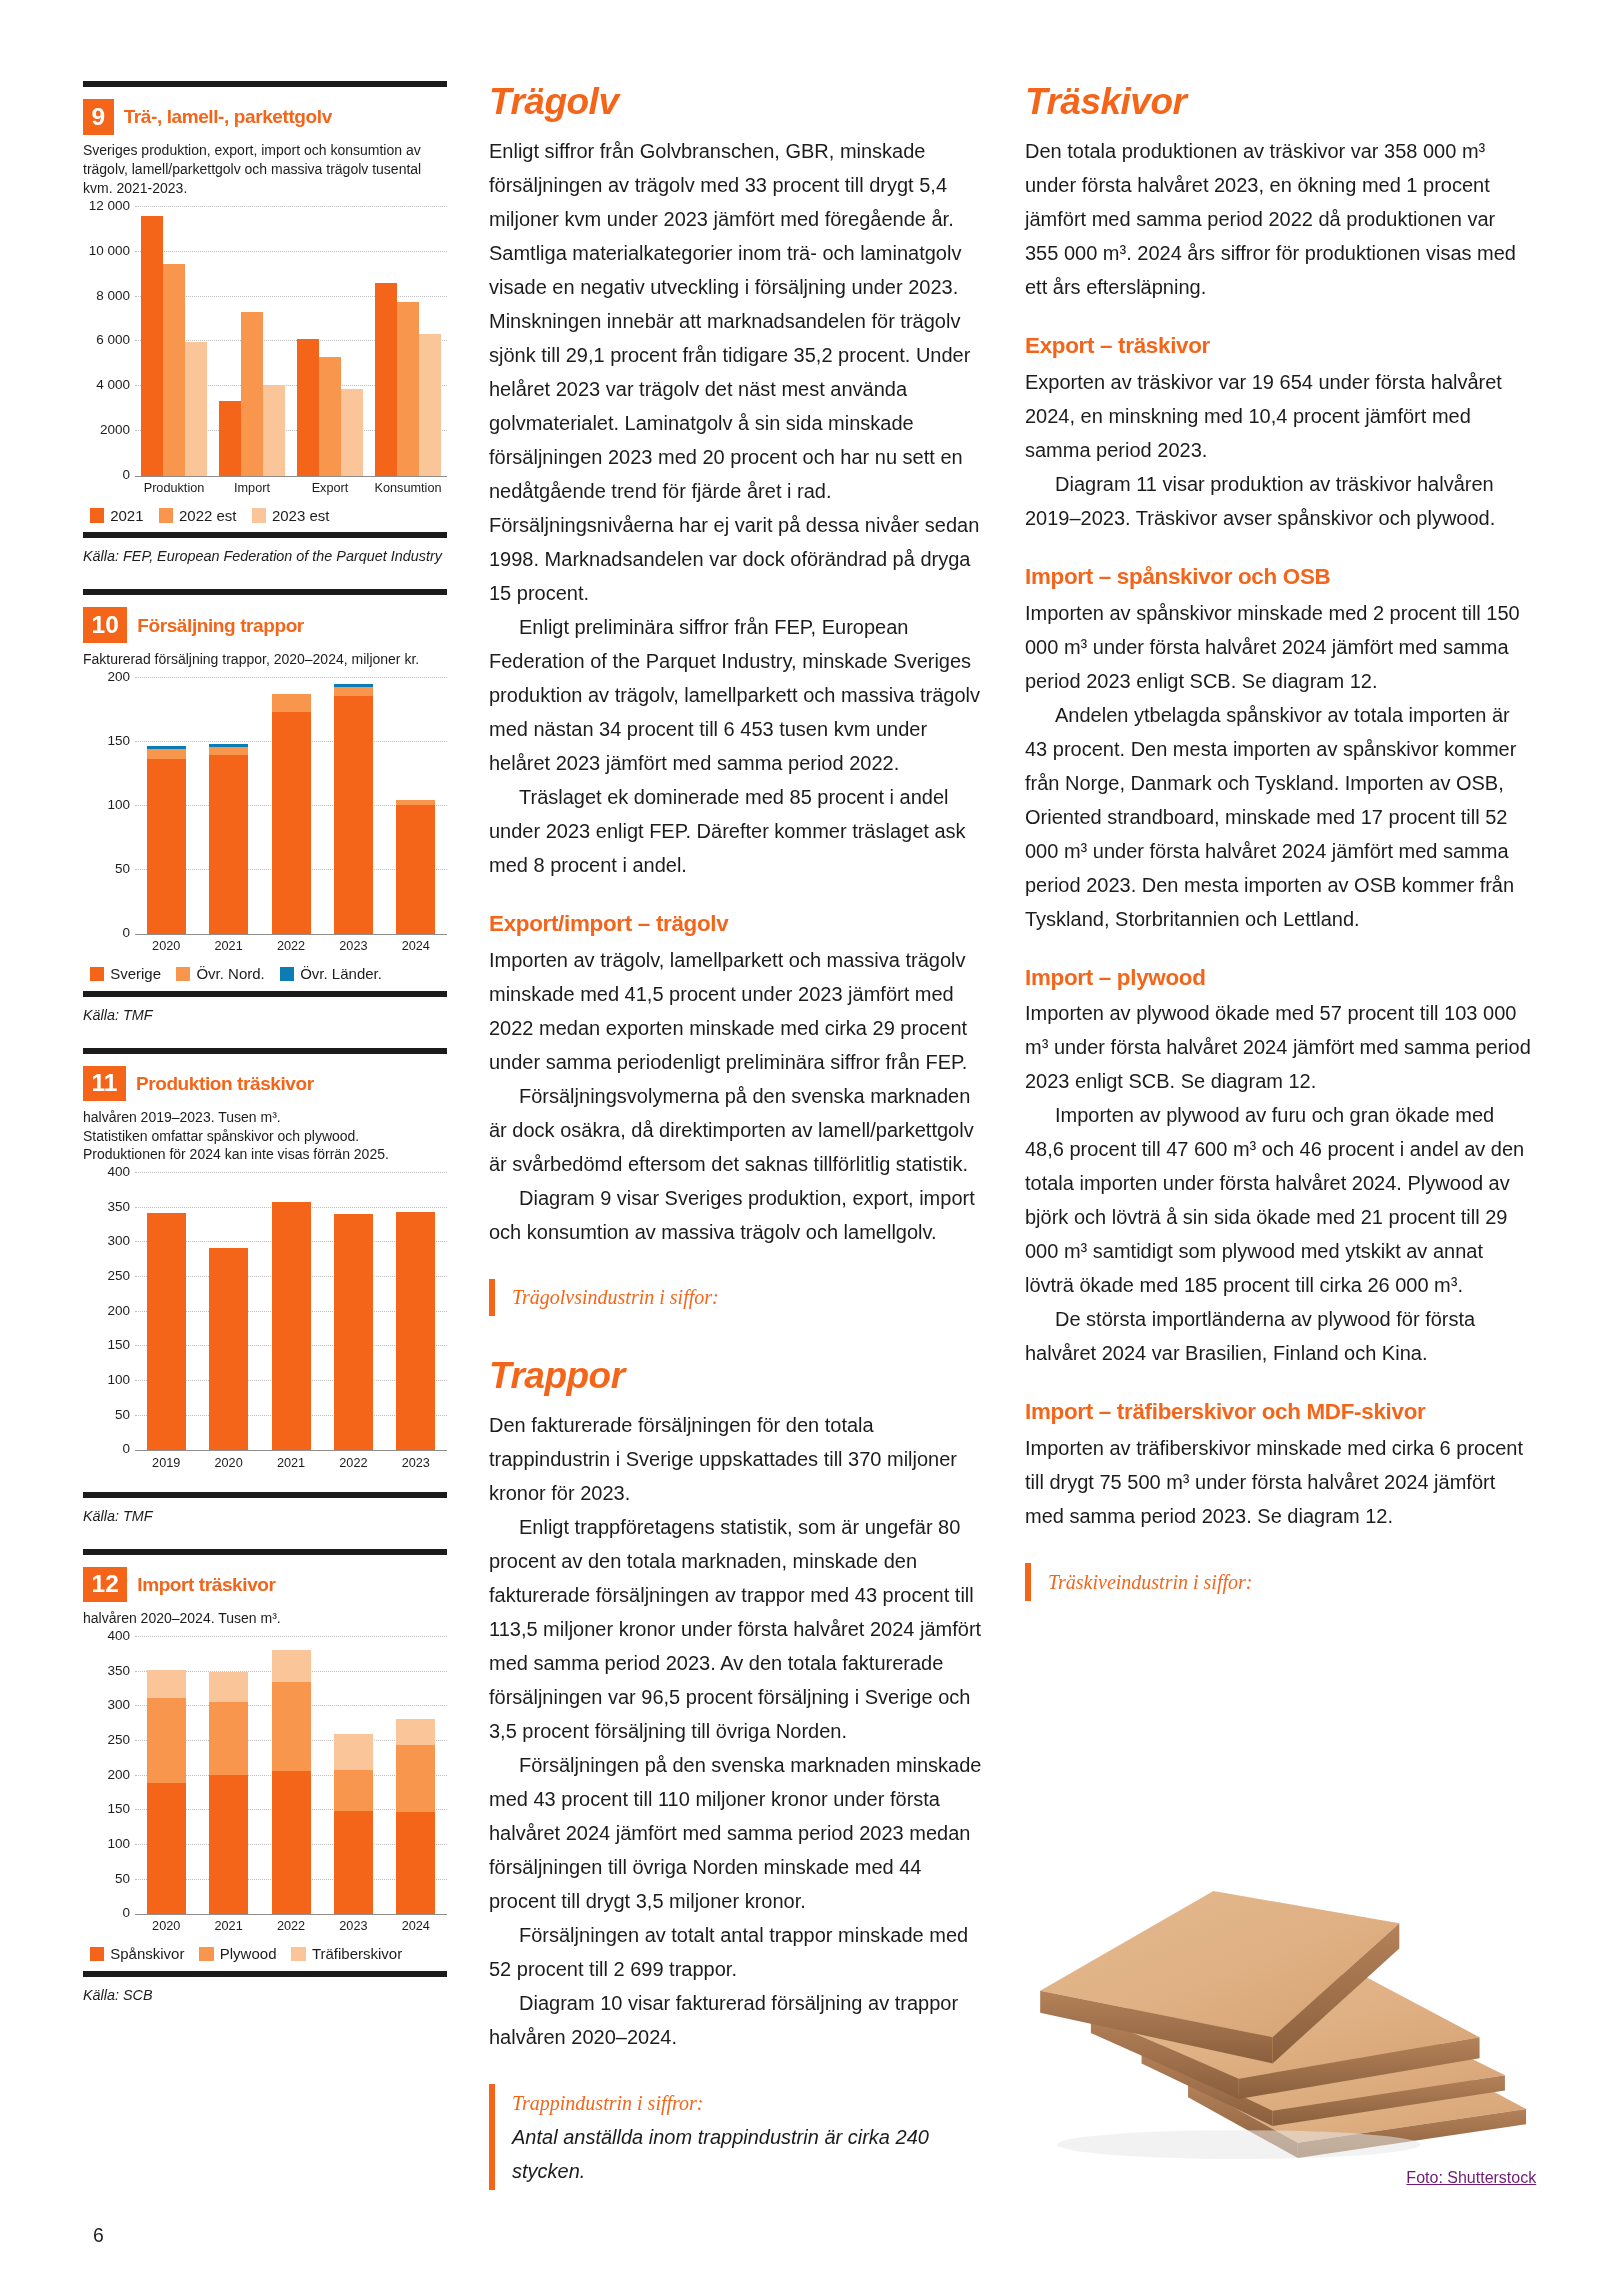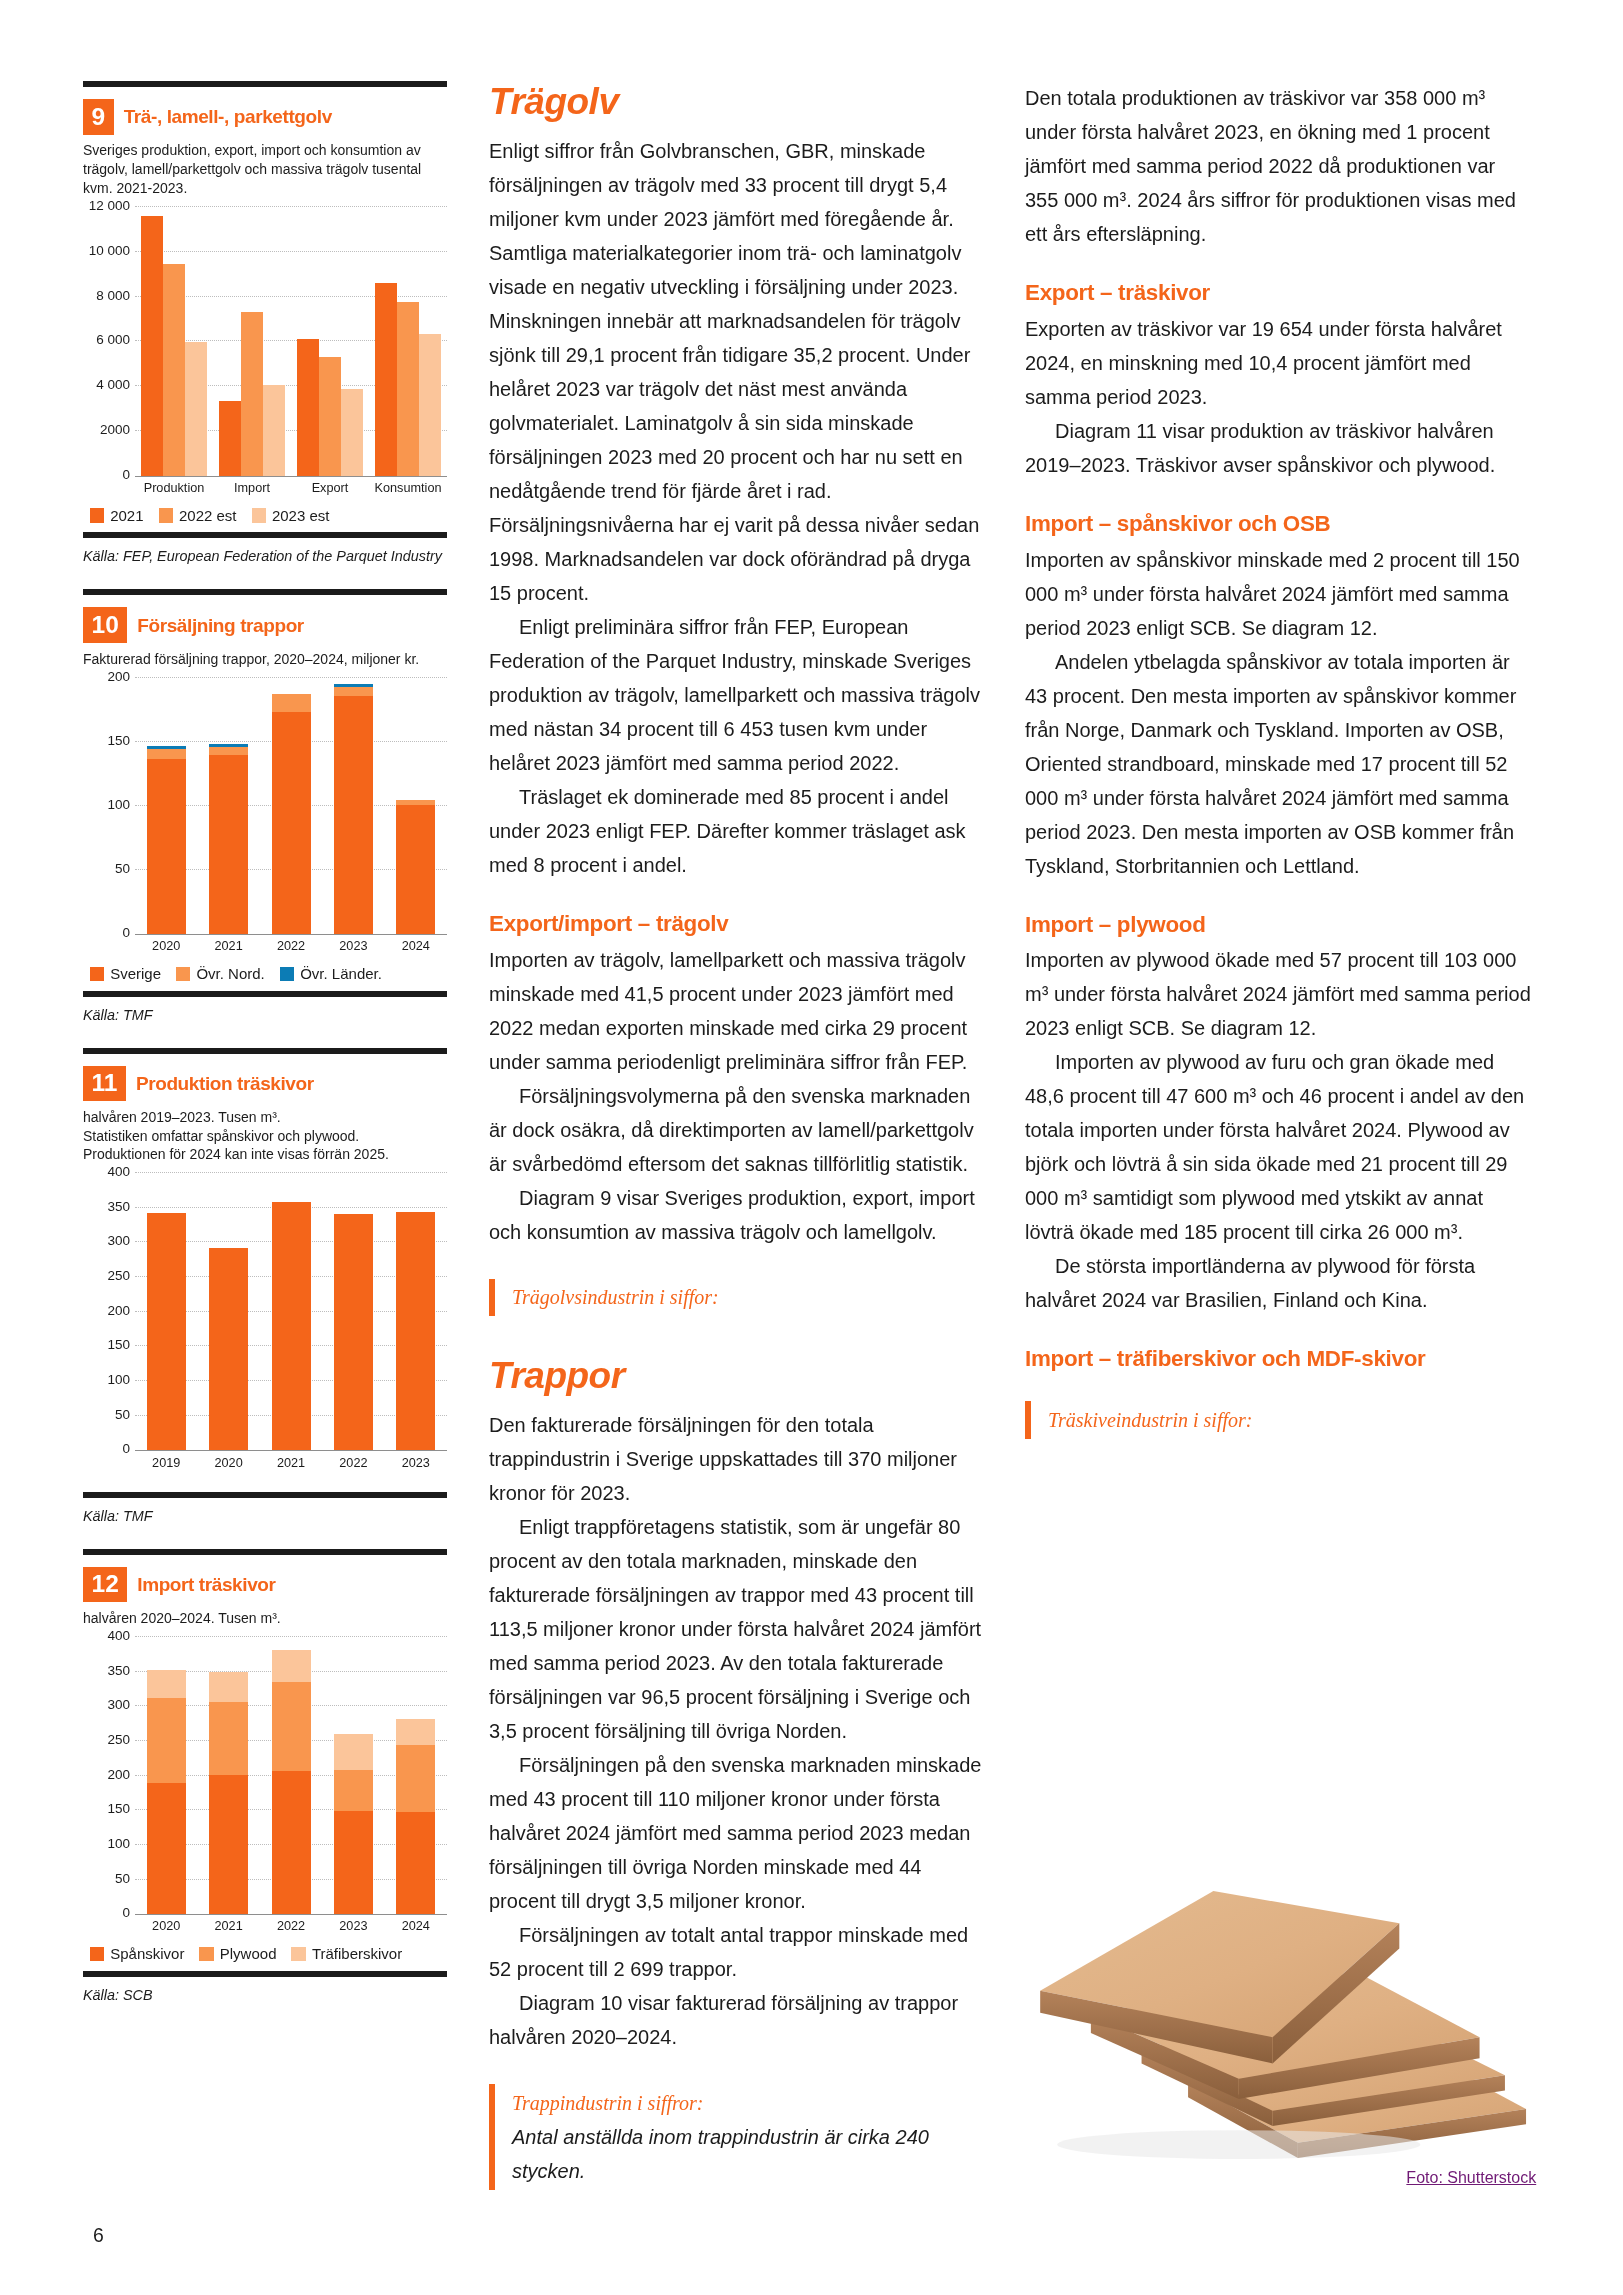--- a/index.html
+++ b/index.html
@@ -494,36 +494,38 @@
     <p class="body-p indent">Försäljningen av totalt antal trappor minskade med 52 procent till 2 699 trappor.</p>
     <p class="body-p indent">Diagram 10 visar fakturerad försäljning av trappor halvåren 2020–2024.</p>
 
     <div class="factbox">
       <div class="fb-title">Trappindustrin i siffror:</div>
       <div class="fb-text">Antal anställda inom trappindustrin är cirka 240 stycken.</div>
     </div>
   </div>
 
   <div class="col-right">
+    <h2 class="sec-title">Träskivor</h2>
     <p class="body-p">Den totala produktionen av träskivor var 358 000 m³ under första halvåret 2023, en ökning med 1 procent jämfört med samma period 2022 då produktionen var 355 000 m³. 2024 års siffror för produktionen visas med ett års eftersläpning.</p>
 
     <h3 class="sub-title">Export – träskivor</h3>
     <p class="body-p">Exporten av träskivor var 19 654 under första halvåret 2024, en minskning med 10,4 procent jämfört med samma period 2023.</p>
     <p class="body-p indent">Diagram 11 visar produktion av träskivor halvåren 2019–2023. Träskivor avser spånskivor och plywood.</p>
 
     <h3 class="sub-title">Import – spånskivor och OSB</h3>
     <p class="body-p">Importen av spånskivor minskade med 2 procent till 150 000 m³ under första halvåret 2024 jämfört med samma period 2023 enligt SCB. Se diagram 12.</p>
     <p class="body-p indent">Andelen ytbelagda spånskivor av totala importen är 43 procent. Den mesta importen av spånskivor kommer från Norge, Danmark och Tyskland. Importen av OSB, Oriented strandboard, minskade med 17 procent till 52 000 m³ under första halvåret 2024 jämfört med samma period 2023. Den mesta importen av OSB kommer från Tyskland, Storbritannien och Lettland.</p>
 
     <h3 class="sub-title">Import – plywood</h3>
     <p class="body-p">Importen av plywood ökade med 57 procent till 103 000 m³ under första halvåret 2024 jämfört med samma period 2023 enligt SCB. Se diagram 12.</p>
     <p class="body-p indent">Importen av plywood av furu och gran ökade med 48,6 procent till 47 600 m³ och 46 procent i andel av den totala importen under första halvåret 2024. Plywood av björk och lövträ å sin sida ökade med 21 procent till 29 000 m³ samtidigt som plywood med ytskikt av annat lövträ ökade med 185 procent till cirka 26 000 m³.</p>
     <p class="body-p indent">De största importländerna av plywood för första halvåret 2024 var Brasilien, Finland och Kina.</p>
 
     <h3 class="sub-title">Import – träfiberskivor och MDF-skivor</h3>
+    <p class="body-p">Importen av träfiberskivor minskade med cirka 6 procent till drygt 75 500 m³ under första halvåret 2024 jämfört med samma period 2023. Se diagram 12.</p>
 
     <div class="factbox">
       <div class="fb-title">Träskiveindustrin i siffor:</div>
     </div>
   </div>
 
   <div class="photo-wrap">
     <svg width="524" height="338" viewBox="0 0 620 400">
       <defs>
         <linearGradient id="topFace" x1="0" y1="0" x2="1" y2="1">

